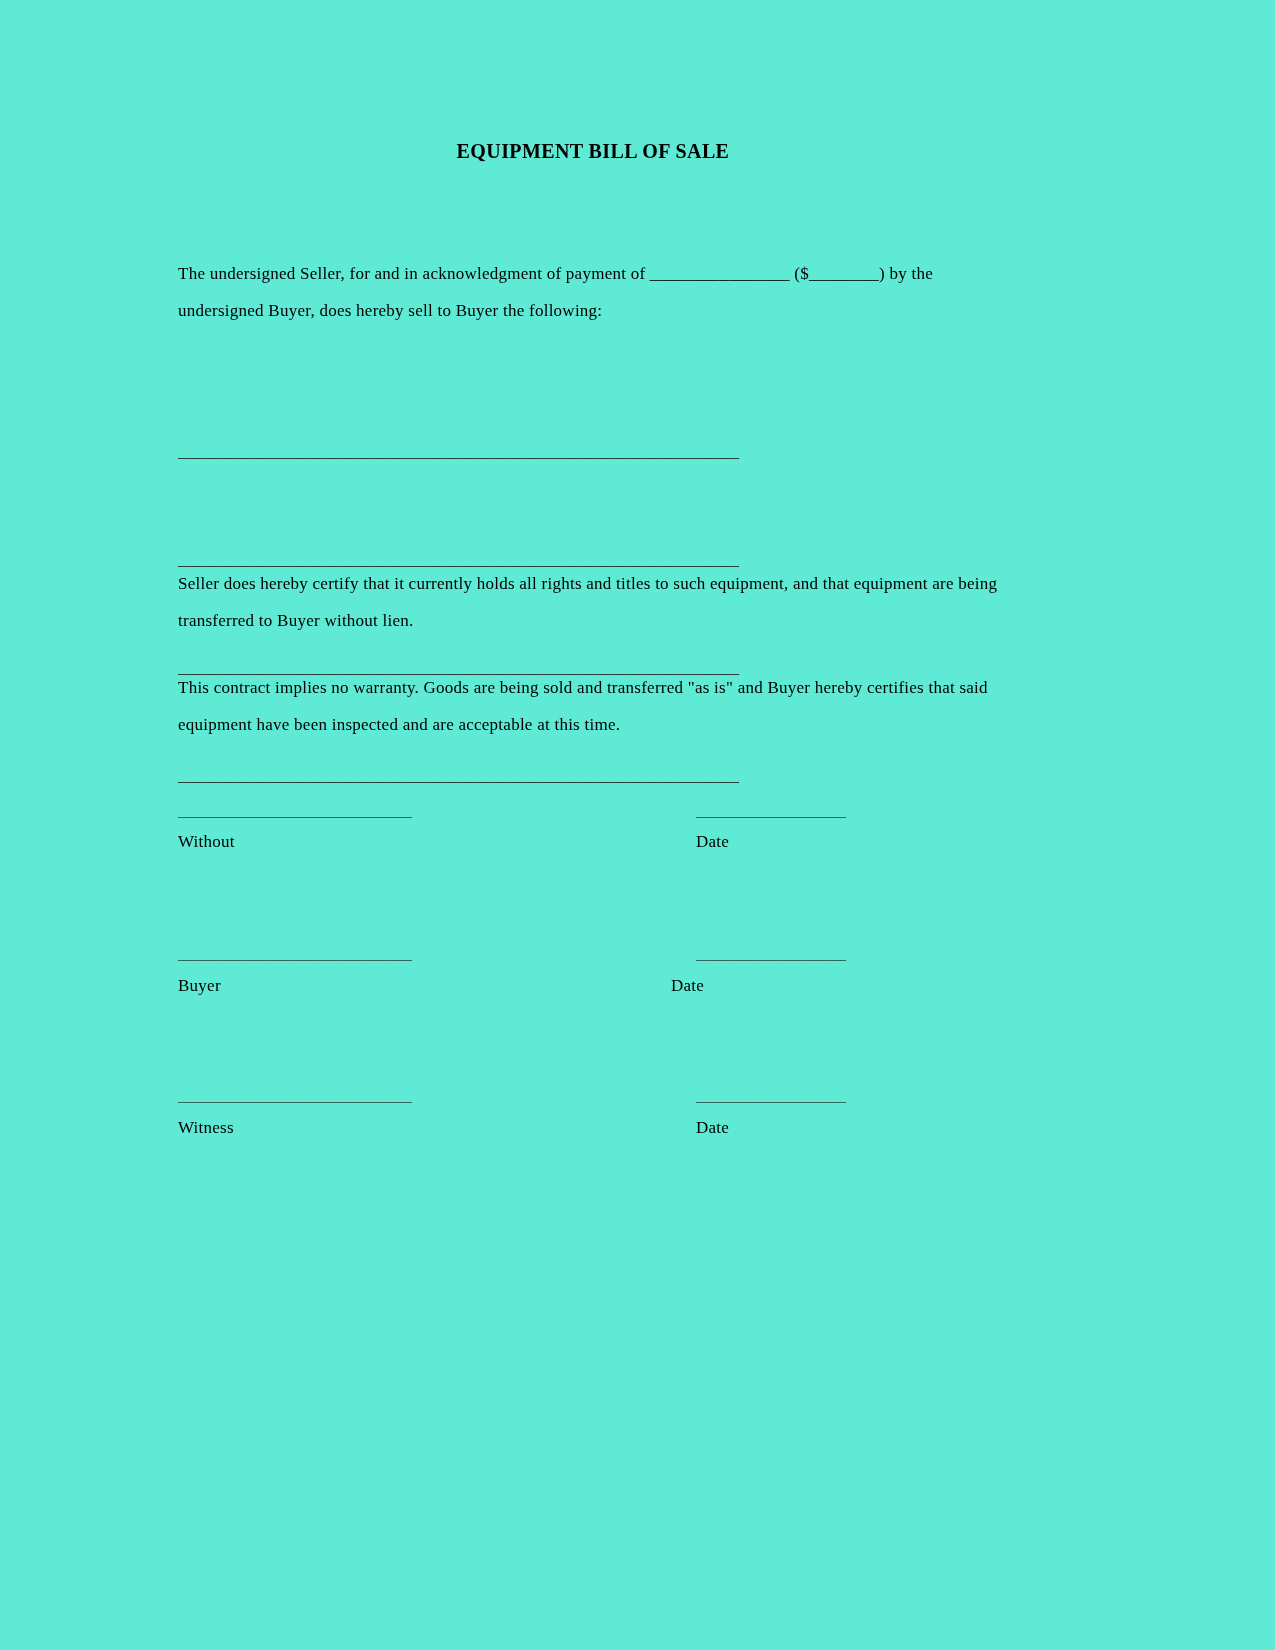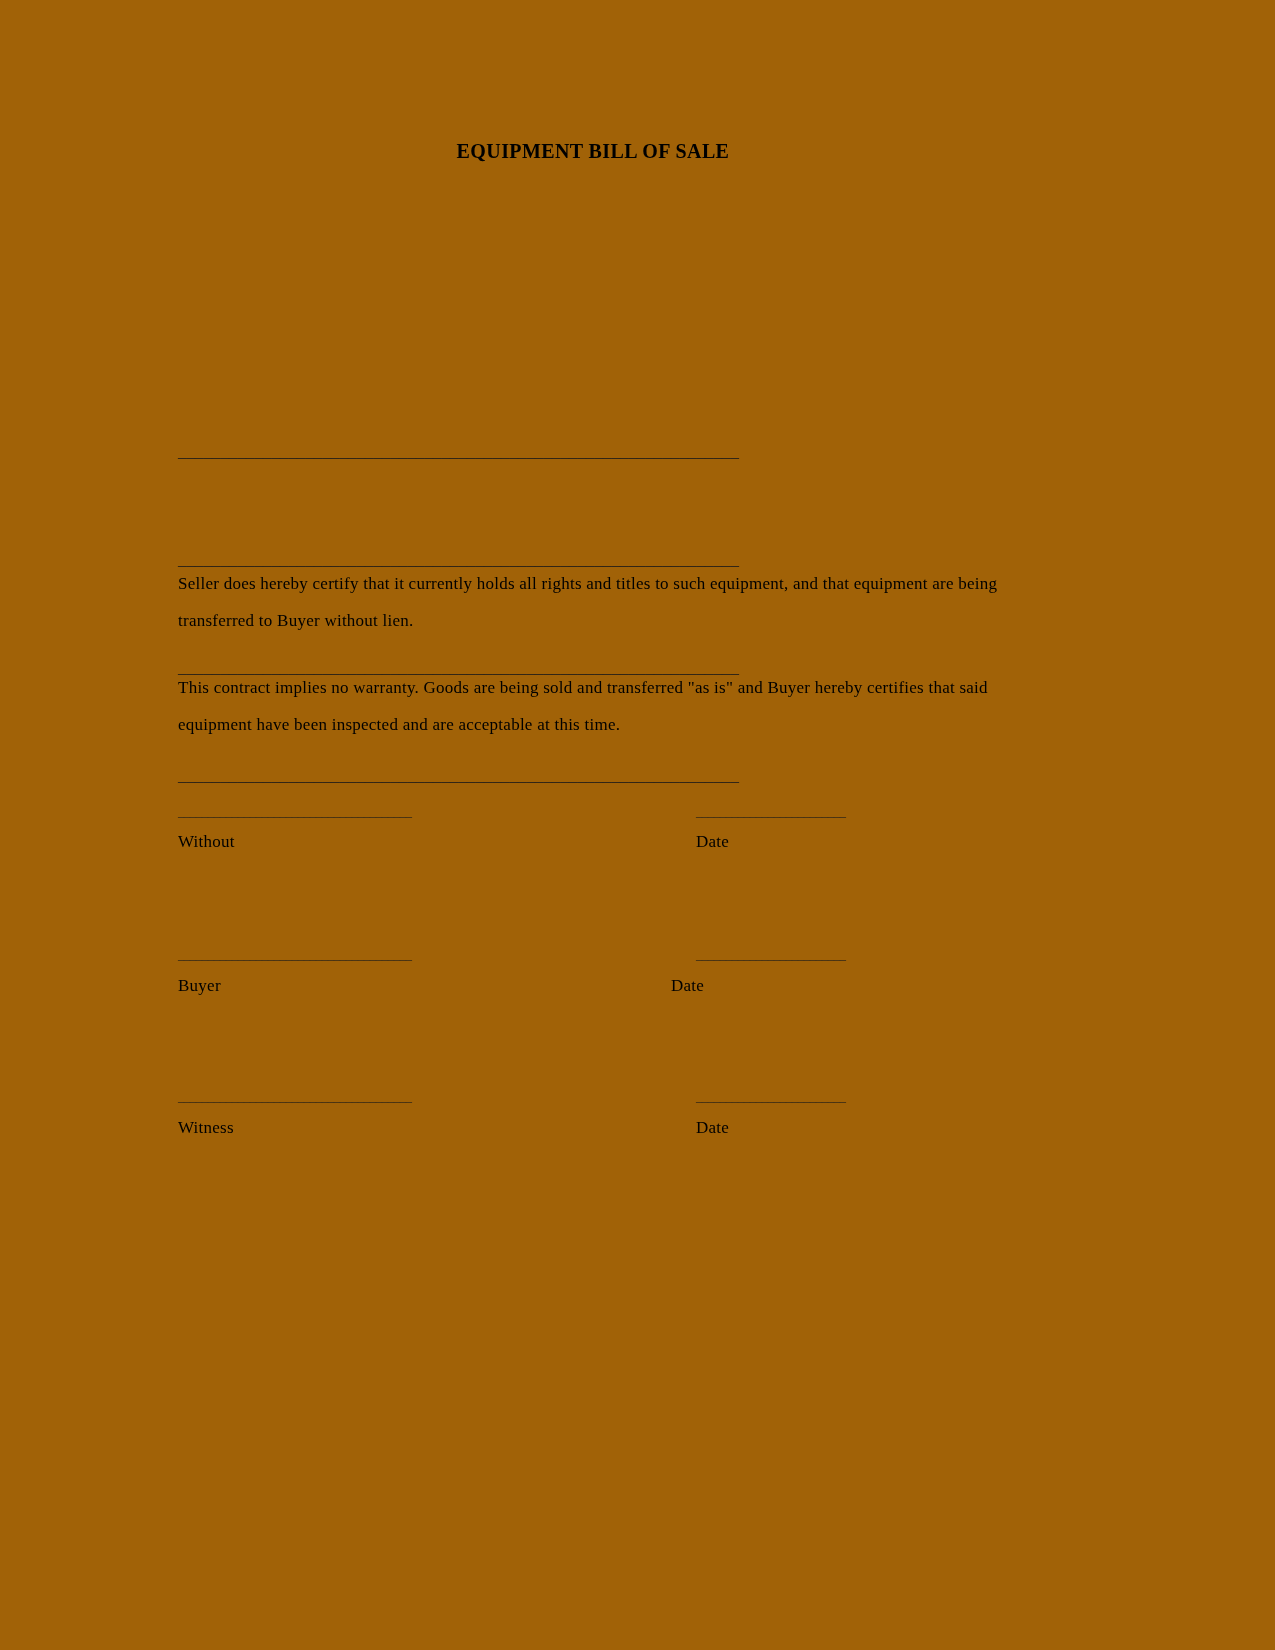--- a/index.html
+++ b/index.html
@@ -4,21 +4,21 @@
 <style>
   html, body {
     margin: 0;
     padding: 0;
     background: #ffffff;
   }
   .page {
     position: relative;
     width: 1275px;
     height: 1650px;
-    background: #a16207;
+    background: #5eead4;
     font-family: "Liberation Serif", "DejaVu Serif", serif;
     color: #000000;
     overflow: hidden;
   }
   .doc-title {
     position: absolute;
     top: 140px;
     left: 178px;
     width: 830px;
     text-align: center;
@@ -81,20 +81,21 @@
   .row3-line  { top: 1079px; }
   .row3-label { top: 1117px; }
 </style>
 </head>
 <body>
 
 <div class="page">
 
   <div class="doc-title">EQUIPMENT BILL OF SALE</div>
 
+  <p class="para para-intro"><span>The undersigned Seller, for and in acknowledgment of payment of </span><span>________________</span><span> ($</span><span>________</span><span>) by the undersigned Buyer, does hereby sell to Buyer the following:</span></p>
 
   <div class="blank-lines">
     <div>__________________________________________________________________</div>
     <div>__________________________________________________________________</div>
     <div>__________________________________________________________________</div>
     <div>__________________________________________________________________</div>
   </div>
 
   <p class="para para-certify">Seller does hereby certify that it currently holds all rights and titles to such equipment, and that equipment are being transferred to Buyer without lien.</p>
 

